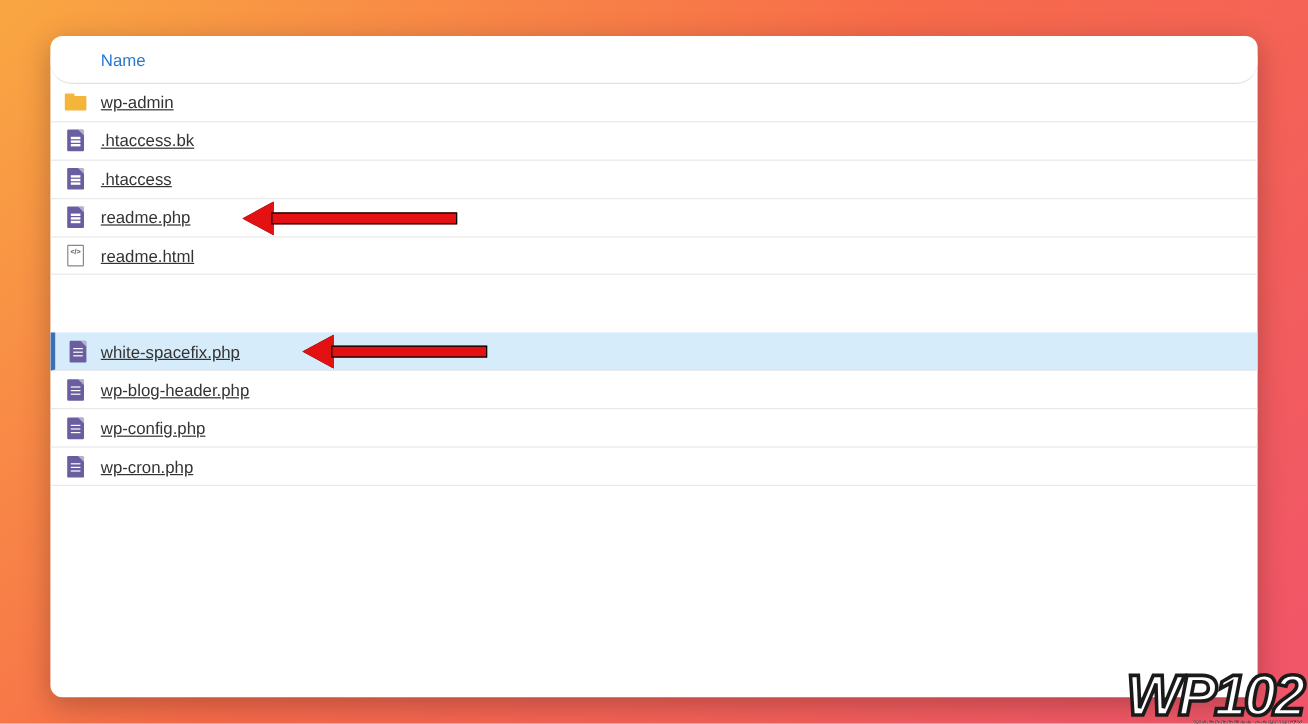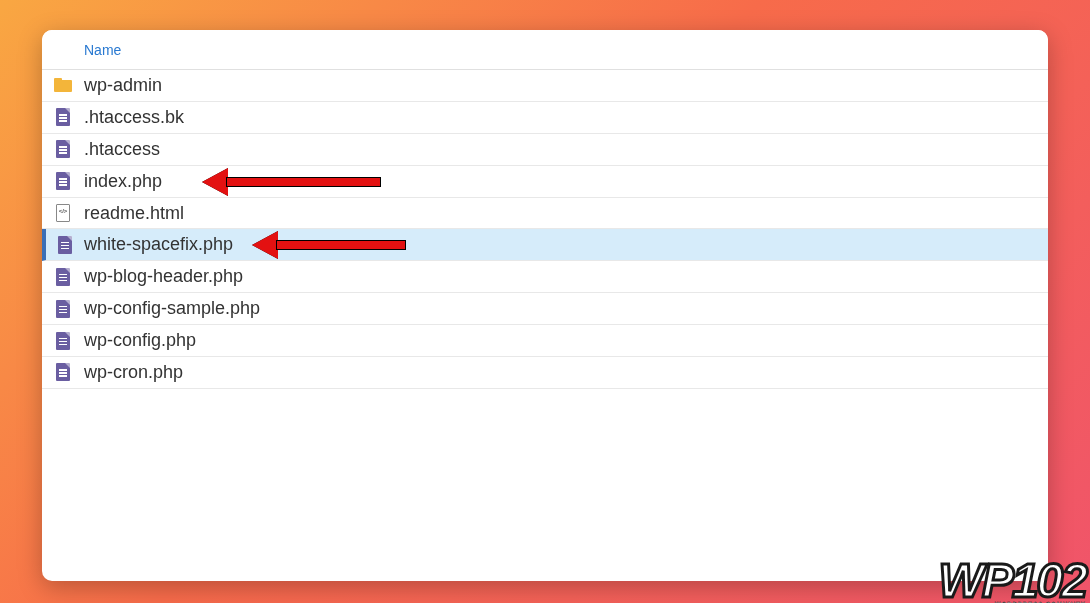--- a/index.html
+++ b/index.html
@@ -21,50 +21,53 @@
     border-radius: 10px;
     box-shadow: 0 6px 24px rgba(0,0,0,0.25);
     overflow: hidden;
   }
   .header-row {
     display: flex;
     align-items: center;
     height: 40px;
     border-bottom: 1px solid #e0e0e0;
     background: #ffffff;
+    border-radius: 18px;
   }
   .header-row .spacer { width: 42px; }
   .header-row .col-name {
     color: #2979d1;
     font-size: 14px;
     font-weight: 400;
     cursor: pointer;
   }
   .row {
     display: flex;
     align-items: center;
     height: 31.9px;
     border-bottom: 1px solid #e8e8e8;
     position: relative;
     cursor: pointer;
   }
   .row.selected {
     background: #d6ecfa;
     border-left: 4px solid #3b6fb6;
+    margin-top: 48px;
   }
   .row .icon-cell {
     width: 42px;
     display: flex;
     align-items: center;
     justify-content: center;
   }
   .row.selected .icon-cell { width: 38px; }
   .row .file-name {
-    font-size: 18px;
+    font-size: 14px;
     color: #333333;
+    text-decoration: underline;
   }
   .row.selected .file-name { color: #333333; }
 
   
   .folder-icon {
     width: 18px;
     height: 14px;
     position: relative;
   }
   .folder-icon::before {
@@ -206,21 +209,21 @@
       <div class="row">
         <div class="icon-cell">
           <div class="doc-icon"></div>
         </div>
         <div class="file-name">.htaccess</div>
       </div>
       <div class="row">
         <div class="icon-cell">
           <div class="doc-icon"></div>
         </div>
-        <div class="file-name">index.php</div>
+        <div class="file-name">readme.php</div>
         <div class="arrow" style="left: 184px; top: 11px;">
           <div class="head"></div>
           <div class="shaft" style="width: 155px; left: 0px;"></div>
         </div>
       </div>
       <div class="row">
         <div class="icon-cell">
           <div class="code-icon"></div>
         </div>
         <div class="file-name">readme.html</div>
@@ -238,26 +241,20 @@
       <div class="row">
         <div class="icon-cell">
           <div class="doc-icon"></div>
         </div>
         <div class="file-name">wp-blog-header.php</div>
       </div>
       <div class="row">
         <div class="icon-cell">
           <div class="doc-icon"></div>
         </div>
-        <div class="file-name">wp-config-sample.php</div>
-      </div>
-      <div class="row">
-        <div class="icon-cell">
-          <div class="doc-icon"></div>
-        </div>
         <div class="file-name">wp-config.php</div>
       </div>
       <div class="row">
         <div class="icon-cell">
           <div class="doc-icon"></div>
         </div>
         <div class="file-name">wp-cron.php</div>
       </div>
     </div>
 

